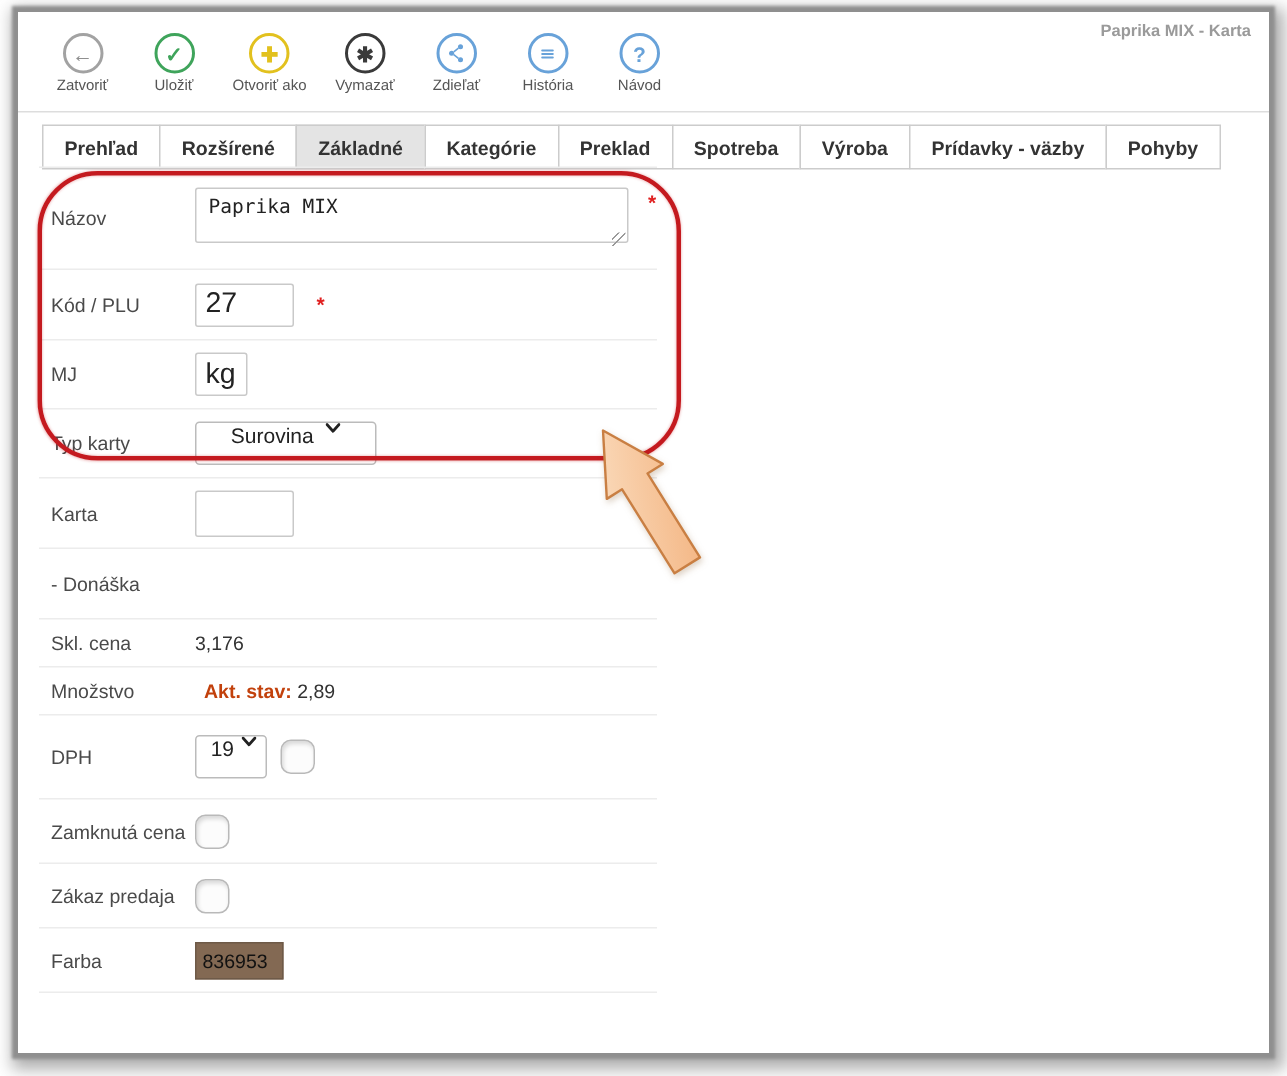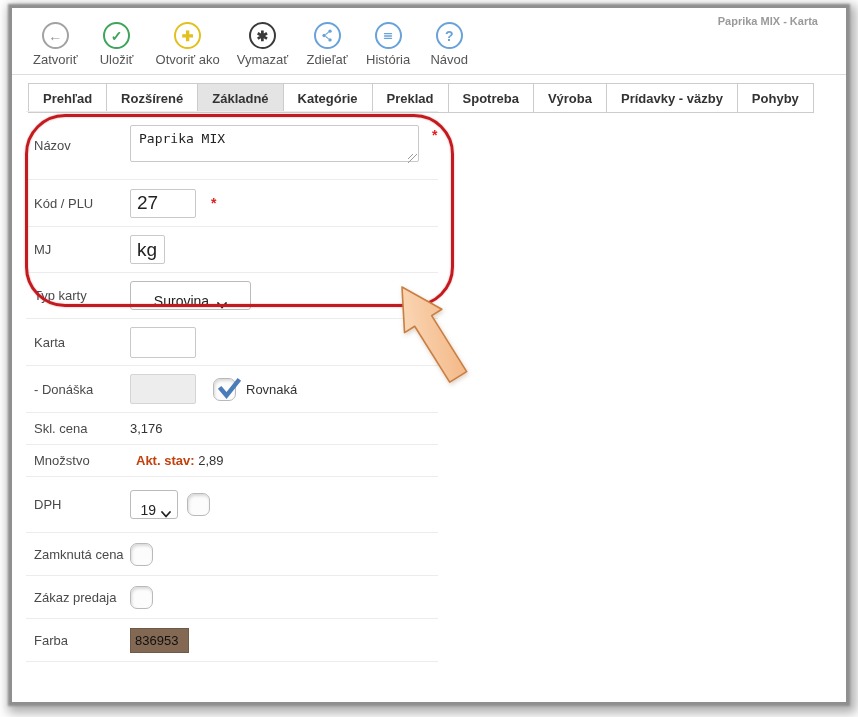--- a/index.html
+++ b/index.html
@@ -5,35 +5,35 @@
   * { margin:0; padding:0; box-sizing:border-box; }
   html,body { width:858px; height:717px; background:#fff; overflow:hidden;
               font-family:"Liberation Sans", sans-serif; }
   .window {
     position:absolute; left:12px; top:8px; width:834px; height:694px;
     background:#fff;
     box-shadow: 0 0 2px 4px #8f8f8f, 3px 4px 10px 7px rgba(110,110,110,.55);
   }
   
   .win-title {
-    position:absolute; top:7px; right:28px;
+    position:absolute; top:7px; right:12px;
     font-size:11px; font-weight:bold; color:#9a9a9a;
   }
   .toolbar {
     position:absolute; left:0; top:14px; width:100%; height:44px;
     display:flex; align-items:flex-start; padding-left:21px; gap:17px;
   }
   .tb-item { display:flex; flex-direction:column; align-items:center; cursor:pointer; min-width:44px; }
   .tb-circle {
     width:27px; height:27px; border-radius:50%;
     display:flex; align-items:center; justify-content:center;
     border:2px solid #999; background:#fff;
     font-size:14px; font-weight:bold; line-height:1;
   }
-  .tb-label { margin-top:3px; font-size:13px; color:#555; white-space:nowrap; }
+  .tb-label { margin-top:3px; font-size:10px; color:#555; white-space:nowrap; }
   .c-gray   { border-color:#a2a2a2; color:#8f8f8f; }
   .c-green  { border-color:#3fa45b; color:#3fa45b; }
   .c-yellow { border-color:#e2c11e; color:#e2c11e; }
   .c-black  { border-color:#3a3a3a; color:#3a3a3a; }
   .c-blue   { border-color:#68a2d9; color:#68a2d9; }
   .toolbar-sep { position:absolute; left:0; top:66px; width:100%; border-top:1px solid #ddd; }
   
   .tabs { position:absolute; left:16px; top:75px; display:flex; }
   .tab {
     height:30px; padding:0 14px; display:flex; align-items:center;
@@ -62,21 +62,21 @@
   }
   .ta-wrap { position:relative; }
   .ta-handle {
     position:absolute; right:2px; bottom:3px; width:9px; height:9px; pointer-events:none;
     background: linear-gradient(135deg, transparent 0 3px, #9a9a9a 3px 4px,
                 transparent 4px 6px, #9a9a9a 6px 7px, transparent 7px);
   }
   .req { color:#e02020; font-size:14px; font-weight:bold; }
   .sel {
     height:29px; border:1px solid #bbb; border-radius:3px; background:#fff;
-    display:flex; align-items:flex-end; justify-content:center; gap:8px;
+    display:flex; align-items:flex-start; justify-content:center; gap:8px;
     font-size:14px; color:#222; cursor:pointer; padding:0 8px;
   }
   .chev { width:10px; height:7px; flex:none; }
   .cb {
     width:23px; height:23px; border:1px solid #b9b9b9; border-radius:7px;
     background:#fcfcfc; box-shadow: inset 1px 2px 3px rgba(0,0,0,.14);
     position:relative; cursor:pointer; flex:none;
   }
   .cb svg { position:absolute; left:1px; top:-4px; }
   .cb-lbl { font-size:13px; color:#333; margin-left:10px; }
@@ -203,29 +203,20 @@
 
     <div class="row" style="height:47px;">
       <div class="lbl">Karta</div>
       <div class="ctrl">
         <input type="text" style="width: 66px; height: 31px;" value="">
       </div>
     </div>
 
     <div class="row" style="height:47px;">
       <div class="lbl">- Donáška</div>
-      <div class="ctrl">
-        <input type="text" class="dis-input" style="width: 66px; height: 30px;" value="">
-        <div class="cb" style="margin-left:17px;">
-          <svg width="28" height="28" viewBox="0 0 28 28">
-            <path d="M6 14 L11.5 20.5 L23 6" fill="none" stroke="#4a7cba" stroke-width="4.4" stroke-linecap="square"></path>
-          </svg>
-        </div>
-        <span class="cb-lbl">Rovnaká</span>
-      </div>
     </div>
 
     <div class="row" style="height:32px;">
       <div class="lbl">Skl. cena</div>
       <div class="ctrl">
         <span class="val">3,176</span>
       </div>
     </div>
 
     <div class="row" style="height:32px;">

